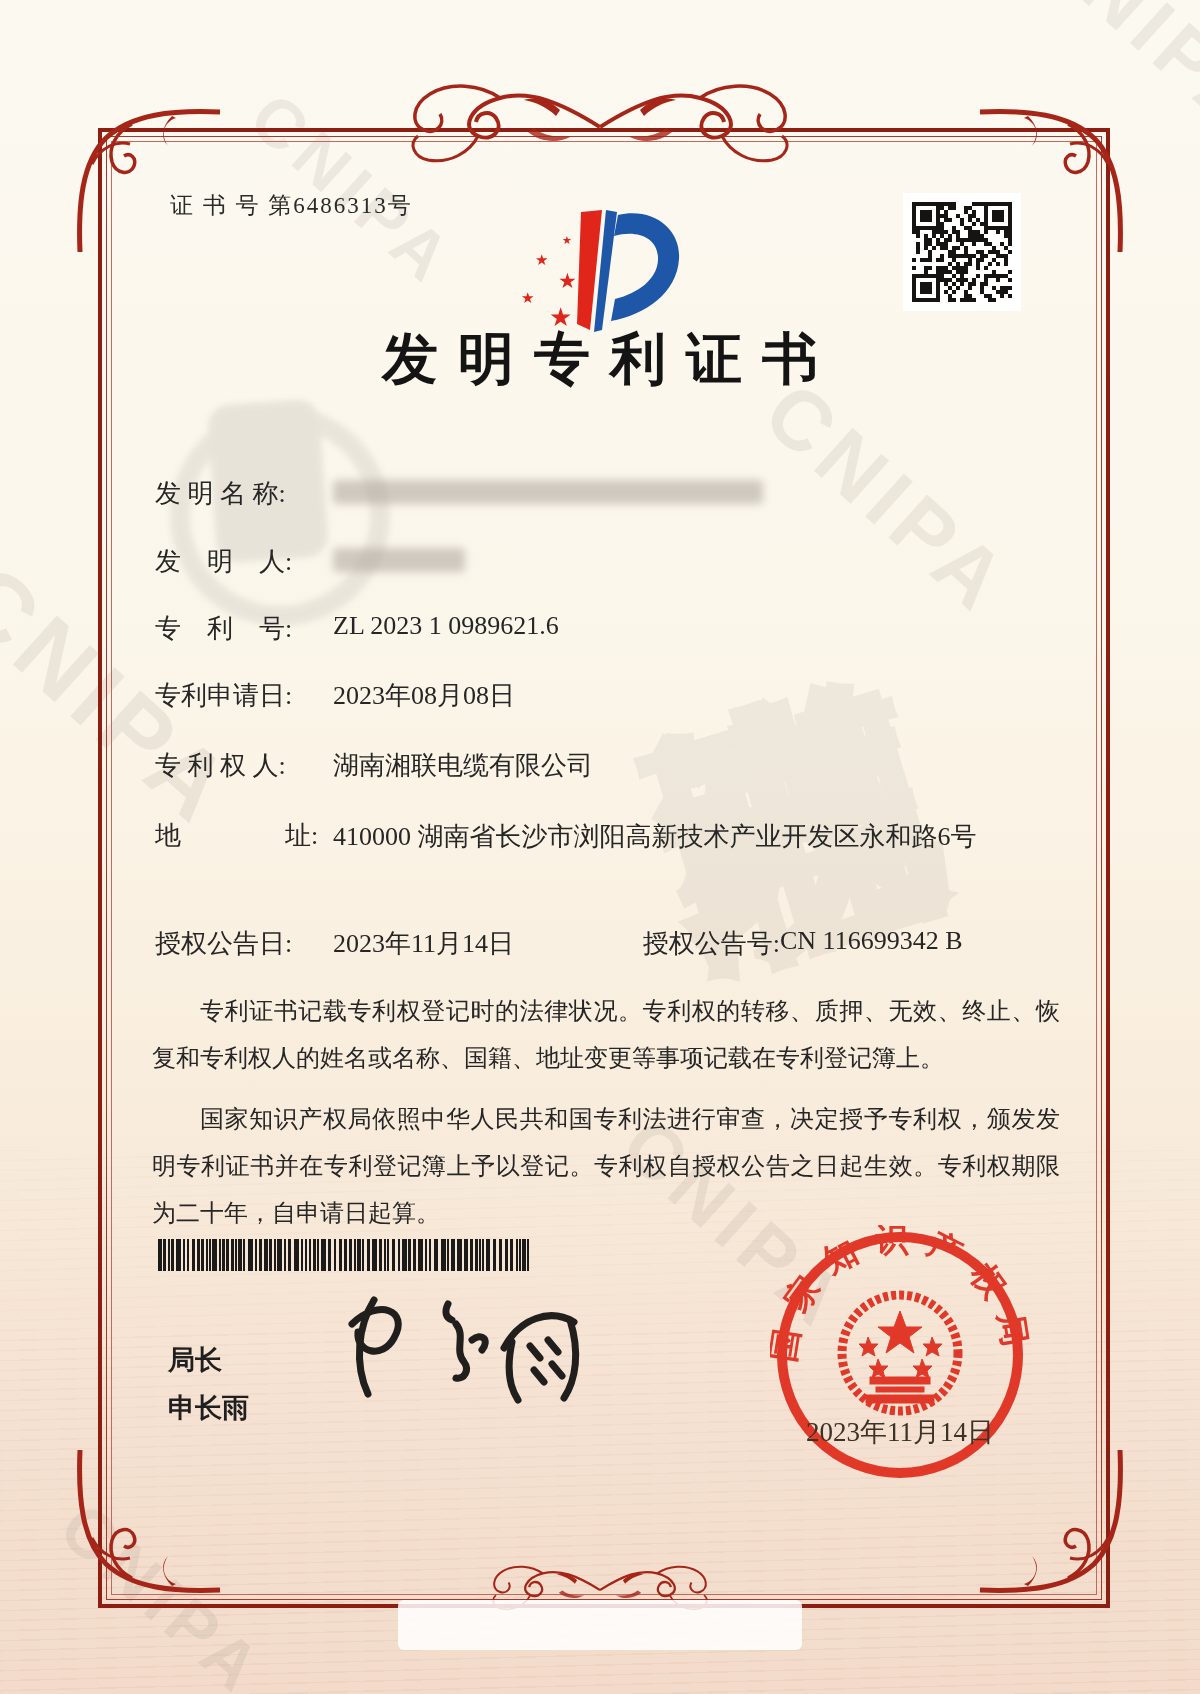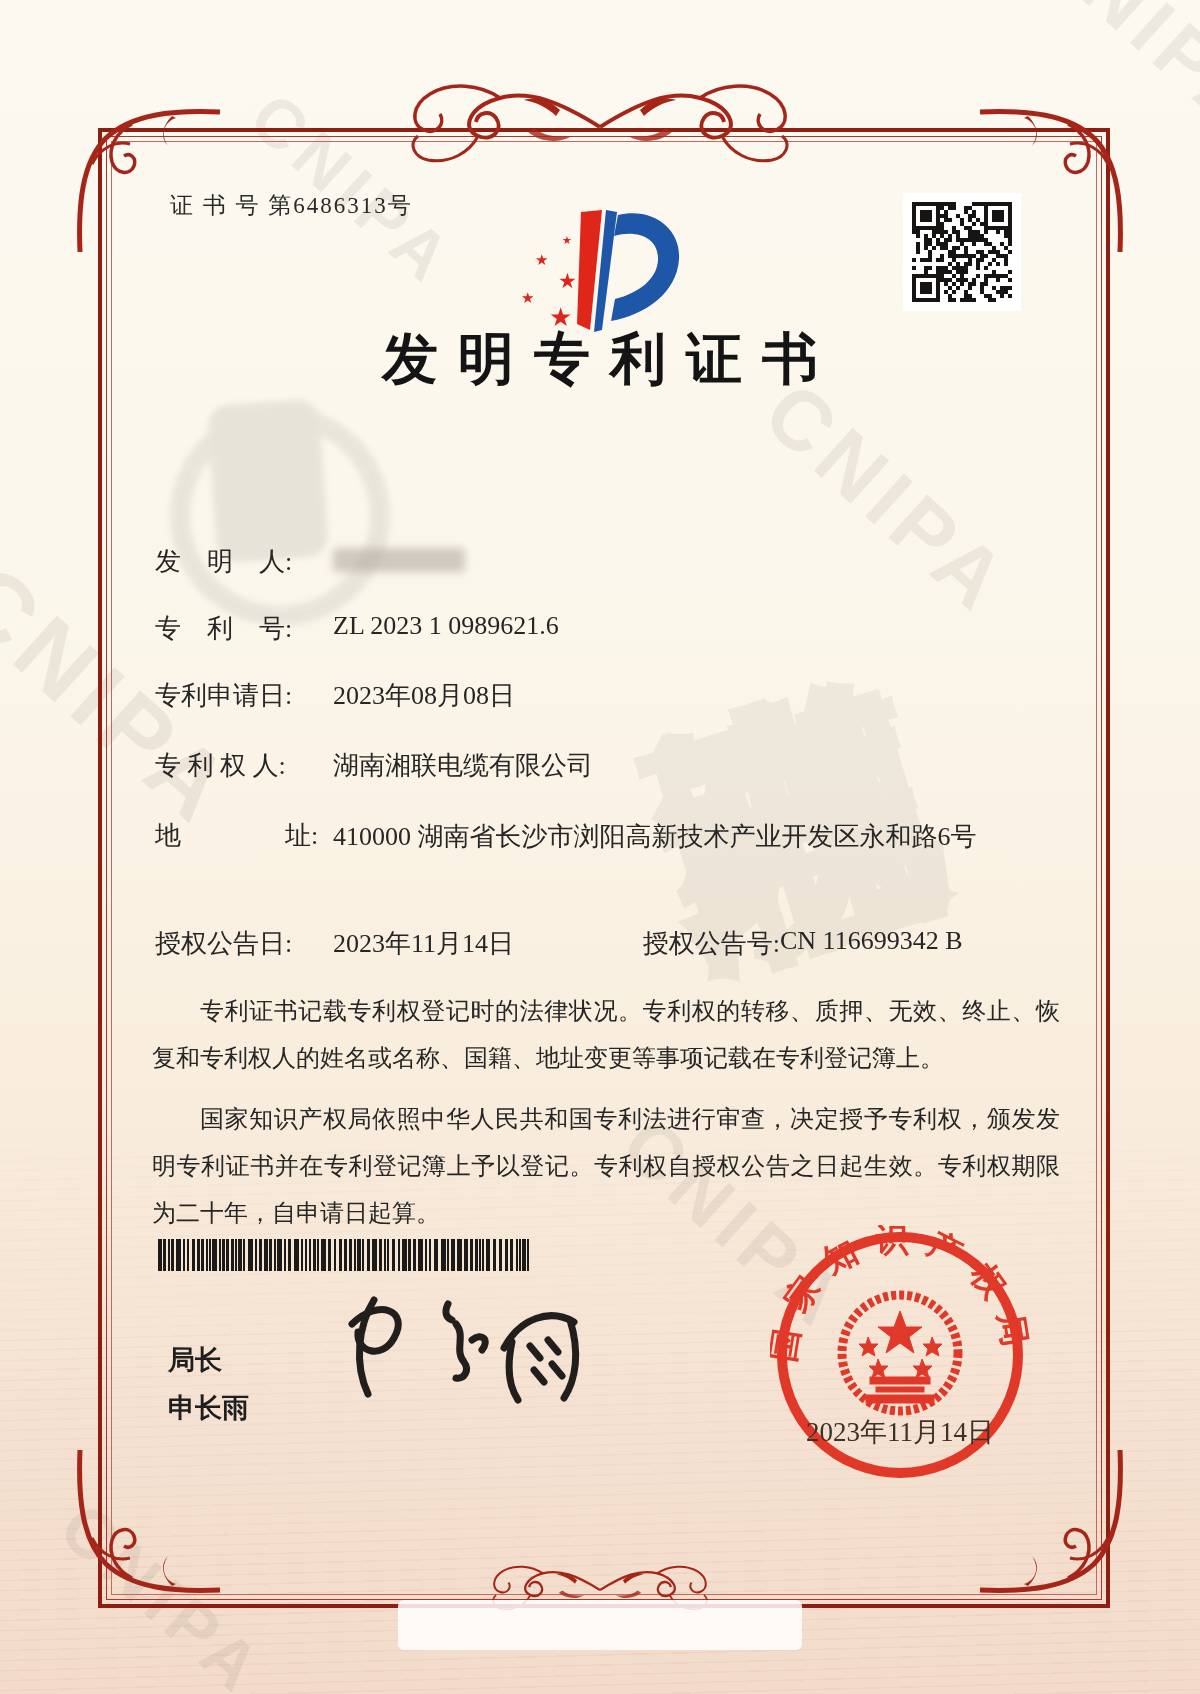--- a/index.html
+++ b/index.html
@@ -802,20 +802,24 @@
         <i class="on"></i>
         <i></i>
         <i></i>
         <i></i>
         <i></i>
       </div>
   </div>
 
   <div class="doc-title">发明专利证书</div>
 
+  <div class="row" style="top:476px;">
+    <span class="lbl">发  明  名  称:</span>
+    <span class="redacted red-wide"></span>
+  </div>
   <div class="row" style="top:544px;">
     <span class="lbl">发　明　人:</span>
     <span class="redacted red-narrow"></span>
   </div>
   <div class="row" style="top:611px;">
     <span class="lbl">专　利　号:</span>
     <span class="val">ZL 2023 1 0989621.6</span>
   </div>
   <div class="row" style="top:678px;">
     <span class="lbl">专利申请日:</span>

